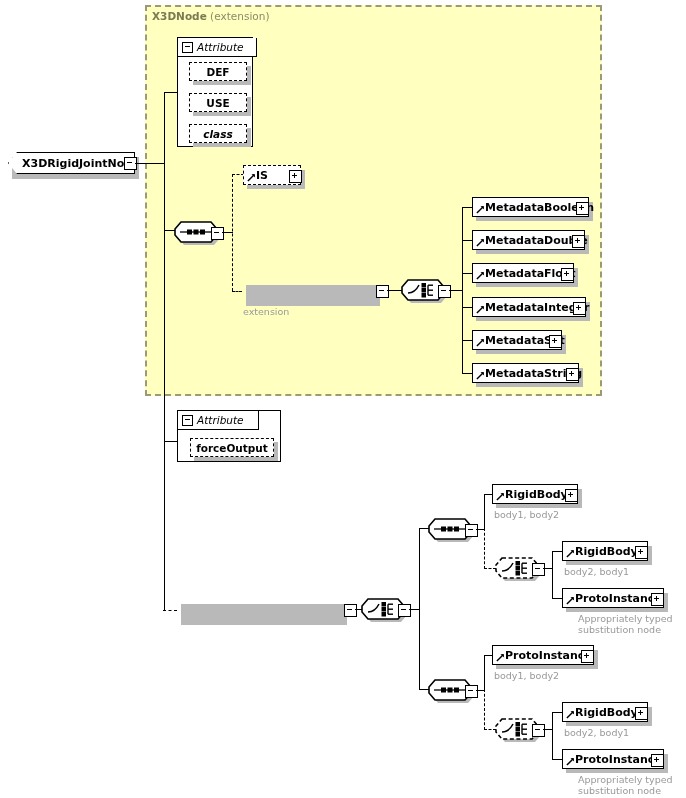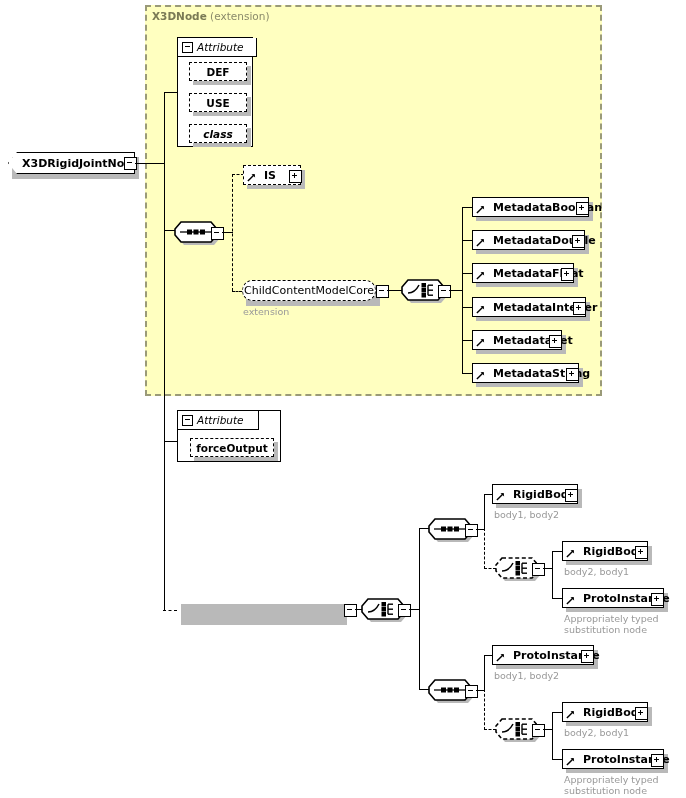--- a/index.html
+++ b/index.html
@@ -12,21 +12,21 @@
 
   
   .extbox{background:#ffffc0;border:2px dashed #9a9a78;}
   .extlabel{color:#8a8a6a;font-size:10.5px;white-space:nowrap;}
   .extlabel b{color:#7a7a55;font-weight:bold;}
 
   
   .elem{background:#ffffff;border:1.6px solid #000;
         display:flex;align-items:center;
         font-size:11px;font-weight:bold;color:#000;white-space:nowrap;}
-  .elem .txt{padding-left:20px;}
+  .elem .txt{padding-left:12px;}
   
   .elem.opt{border:1.6px dashed #000;}
   
   .shadow{background:#b9b9b9;}
 
   
   .attrbox{background:#ffffff;border:1.4px solid #000;}
   .attrhdr{position:absolute;left:0;top:0;height:18px;background:#fff;
            border-right:1.4px solid #000;border-bottom:1.4px solid #000;
            display:flex;align-items:center;padding:0 6px 0 4px;
@@ -63,21 +63,21 @@
 
   
   .ln{background:#000;}
   .lnh{height:1.2px;}
   .lnv{width:1.2px;}
   .dh{height:0;border-top:1.3px dashed #000;background:none;}
   .dv{width:0;border-left:1.3px dashed #000;background:none;}
 
   
   .hint{font-size:9.5px;color:#999;white-space:nowrap;}
-  .hint2{font-size:9.5px;color:#999;line-height:11px;white-space:nowrap;}
+  .hint2{font-size:9.5px;color:#999;line-height:11px;white-space:nowrap;margin-left:14px;}
 
   
   .arrow{position:absolute;left:3px;bottom:2.5px;width:9px;height:9px;}
 
   
   .comp{position:absolute;}
 </style>
 </head>
 <body>
 
@@ -149,23 +149,20 @@
   <div class="abs elem opt" style="left:243px;top:165px;width:58px;height:20px;">
     <span class="txt">IS</span>
     <svg class="arrow" viewBox="0 0 10 10">
       <path d="M1 9 L8 2" stroke="#000" stroke-width="1.6" fill="none"></path>
       <path d="M8.6 1 L9 5 L5 1.4 Z" fill="#000"></path>
     </svg>
   </div>
   <div class="handle plus" style="left:289px;top:169.5px;"></div>
 
   <div class="abs shadow" style="left:246px;top:285px;width:134px;height:21px;"></div>
-  <div class="abs grpref" style="left:242px;top:280px;width:134px;height:21px;">
-    <span>ChildContentModelCore</span>
-  </div>
   <div class="handle" style="left:376px;top:285px;"></div>
   <div class="abs hint" style="left:243px;top:306px;">extension</div>
 
   <div class="abs ln lnh" style="left:387px;top:290px;width:16px;"></div>
 
   <svg class="comp" style="left:400px;top:274px;" width="46" height="32" viewBox="0 0 46 32">
     <path d="M8 6 L38 6 L44 13 L44 19 L38 26 L8 26 L2 19 L2 13 Z" transform="translate(3,3)" fill="#b9b9b9" stroke="none"></path>
     <path d="M8 6 L38 6 L44 13 L44 19 L38 26 L8 26 L2 19 L2 13 Z" fill="#ffffff" stroke="#000" stroke-width="1.6"></path>
     <path d="M8 19 Q15 19 19 11" stroke="#000" stroke-width="1.5" fill="none"></path>
     <rect x="21.5" y="9" width="4.5" height="4.5" fill="#000"></rect>

